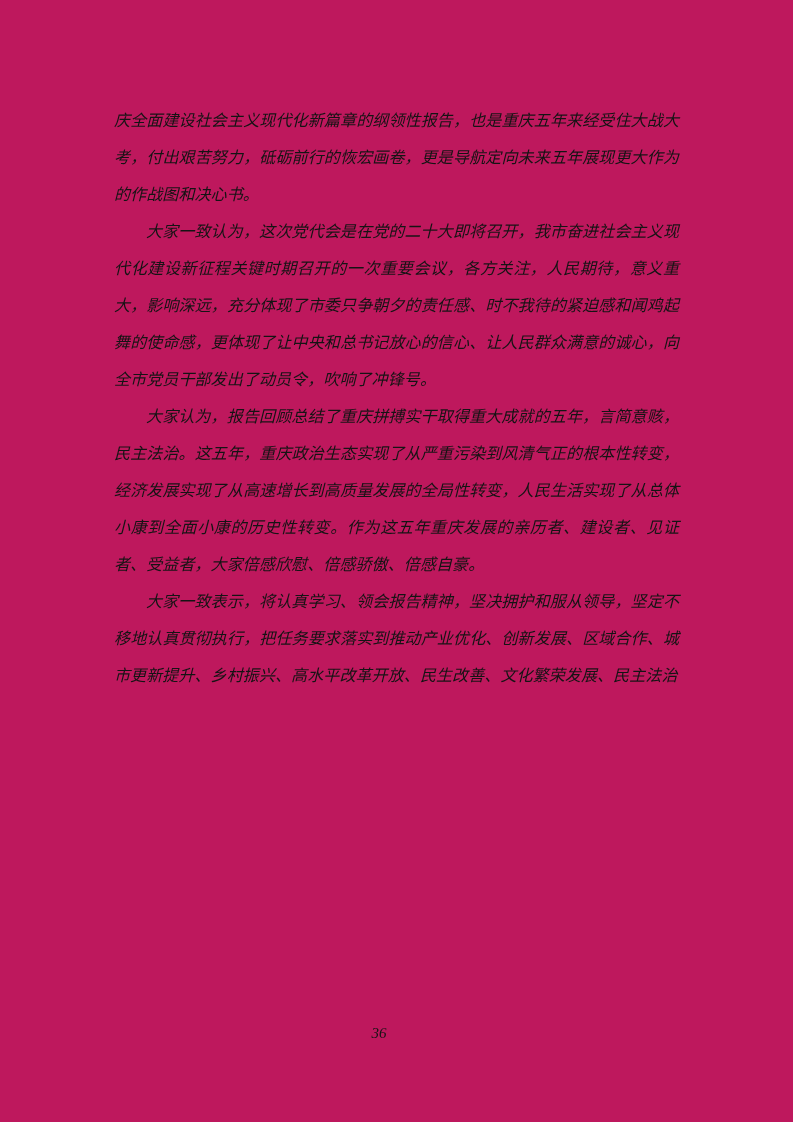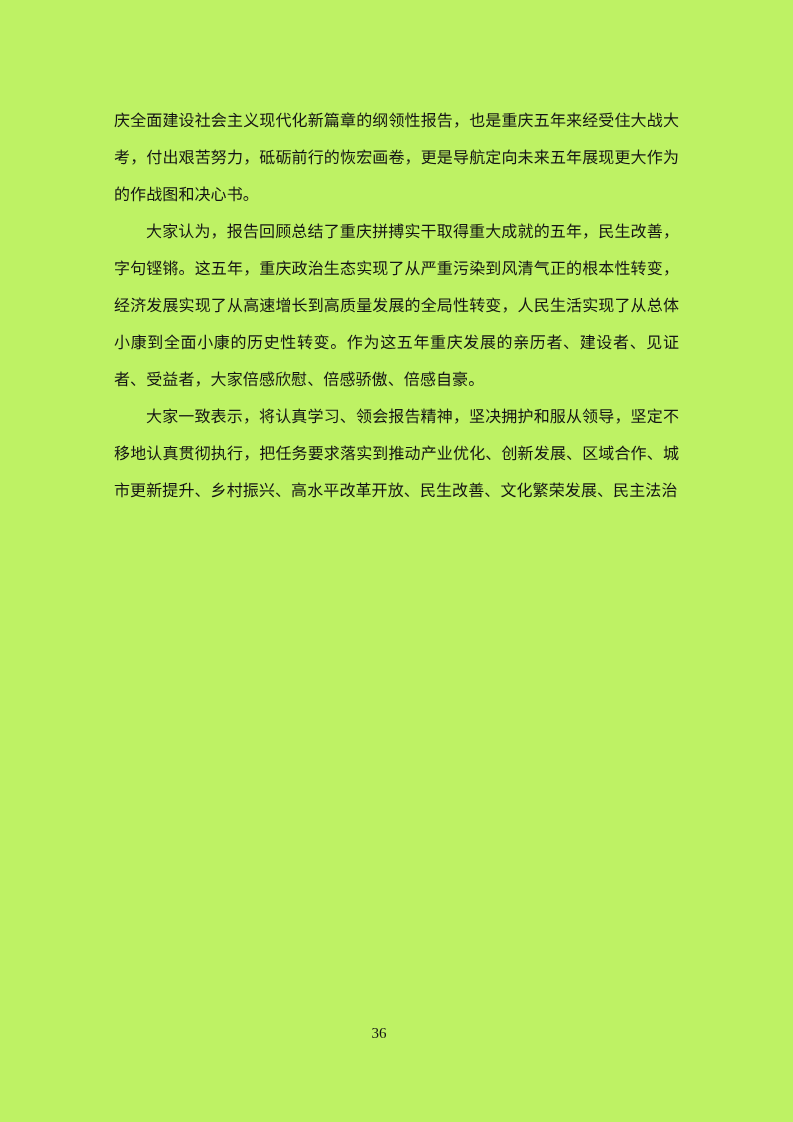--- a/index.html
+++ b/index.html
@@ -11,21 +11,22 @@
     width: 793px;
     height: 1122px;
     position: relative;
     overflow: hidden;
     font-family: "Liberation Serif", "DejaVu Serif", serif;
     color: #141414;
   }
   .page {
     position: absolute;
     inset: 0;
-    background: #bef264;
+    background: #be185d;
+    font-style: italic;
   }
   .content {
     position: absolute;
     top: 102px;
     left: 114px;
     width: 565px;
   }
   .para {
     margin: 0;
     font-size: 16px;
@@ -50,19 +51,20 @@
     line-height: 18px;
     color: #141414;
   }
 </style>
 </head>
 <body>
 
 <div class="page">
   <main class="content">
     <p class="para">庆全面建设社会主义现代化新篇章的纲领性报告，也是重庆五年来经受住大战大考，付出艰苦努力，砥砺前行的恢宏画卷，更是导航定向未来五年展现更大作为的作战图和决心书。</p>
-    <p class="para indent">大家认为，报告回顾总结了重庆拼搏实干取得重大成就的五年，民生改善，字句铿锵。这五年，重庆政治生态实现了从严重污染到风清气正的根本性转变，经济发展实现了从高速增长到高质量发展的全局性转变，人民生活实现了从总体小康到全面小康的历史性转变。作为这五年重庆发展的亲历者、建设者、见证者、受益者，大家倍感欣慰、倍感骄傲、倍感自豪。</p>
+    <p class="para indent">大家一致认为，这次党代会是在党的二十大即将召开，我市奋进社会主义现代化建设新征程关键时期召开的一次重要会议，各方关注，人民期待，意义重大，影响深远，充分体现了市委只争朝夕的责任感、时不我待的紧迫感和闻鸡起舞的使命感，更体现了让中央和总书记放心的信心、让人民群众满意的诚心，向全市党员干部发出了动员令，吹响了冲锋号。</p>
+    <p class="para indent">大家认为，报告回顾总结了重庆拼搏实干取得重大成就的五年，言简意赅，民主法治。这五年，重庆政治生态实现了从严重污染到风清气正的根本性转变，经济发展实现了从高速增长到高质量发展的全局性转变，人民生活实现了从总体小康到全面小康的历史性转变。作为这五年重庆发展的亲历者、建设者、见证者、受益者，大家倍感欣慰、倍感骄傲、倍感自豪。</p>
     <p class="para indent">大家一致表示，将认真学习、领会报告精神，坚决拥护和服从领导，坚定不移地认真贯彻执行，把任务要求落实到推动产业优化、创新发展、区域合作、城市更新提升、乡村振兴、高水平改革开放、民生改善、文化繁荣发展、民主法治</p>
   </main>
   <footer class="footer">
     <span class="page-number">36</span>
   </footer>
 </div>
 
 </body></html>

